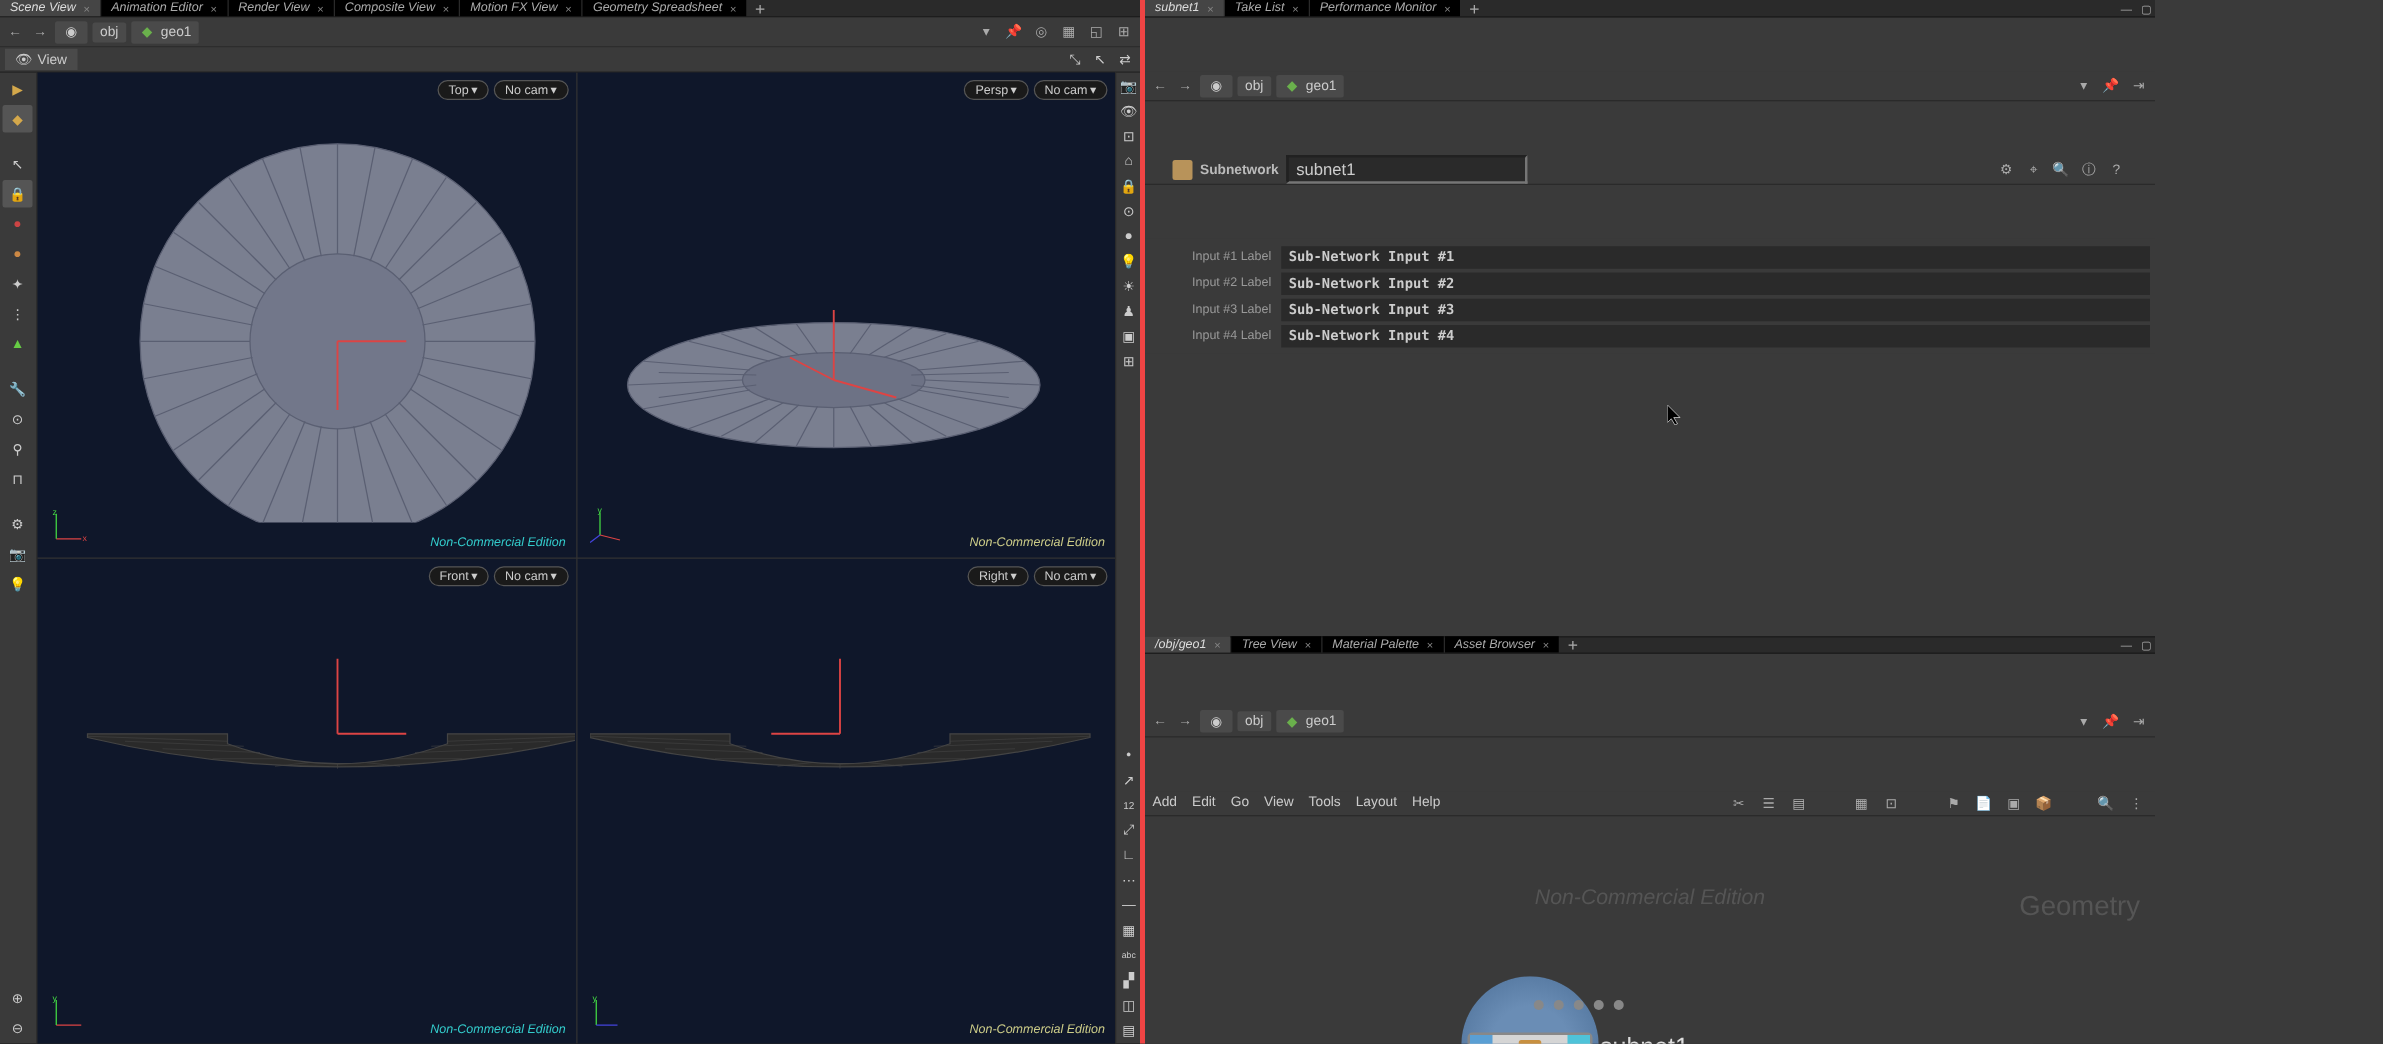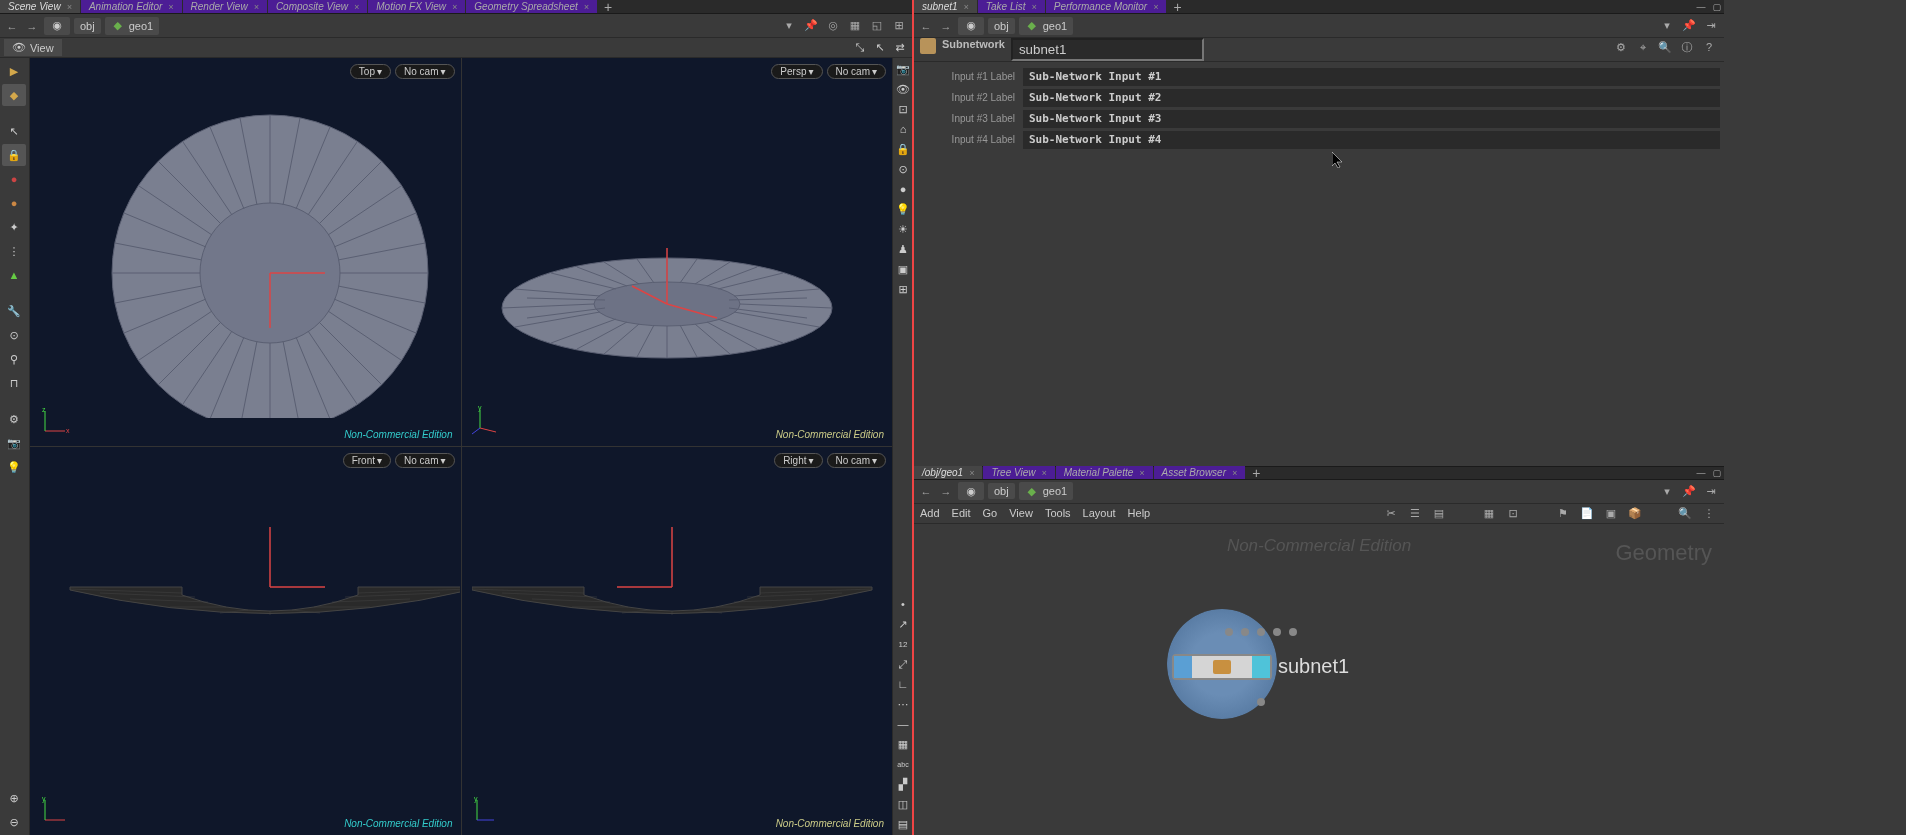--- a/index.html
+++ b/index.html
@@ -1,33 +1,33 @@
 <!DOCTYPE html>
 <html><head>
 <meta charset="utf-8">
 <style>
 * { margin: 0; padding: 0; box-sizing: border-box; font-family: Arial, sans-serif; }
 body { background: #3a3a3a; color: #ccc; font-size: 11px; overflow: hidden; width: 1906px; height: 835px; }
 
 .tab-bar { background: #2a2a2a; height: 14px; display: flex; align-items: center; border-bottom: 1px solid #1a1a1a; }
-.tab { padding: 1px 8px; background: #4c1d95; margin-right: 1px; display: flex; align-items: center; gap: 6px; cursor: pointer; font-size: 10px; color: #aaa; font-style: italic; }
+.tab { padding: 1px 8px; background: #000000; margin-right: 1px; display: flex; align-items: center; gap: 6px; cursor: pointer; font-size: 10px; color: #aaa; font-style: italic; }
 .tab.active { background: #454545; color: #ddd; }
 .tab-close { color: #888; font-size: 9px; cursor: pointer; }
 .tab-add { color: #aaa; padding: 0 6px; cursor: pointer; font-size: 14px; }
 
 .path-bar { background: #3a3a3a; height: 24px; display: flex; align-items: center; padding: 0 4px; gap: 4px; border-bottom: 1px solid #2a2a2a; }
 .nav-btn { width: 16px; height: 16px; display: flex; align-items: center; justify-content: center; color: #aaa; cursor: pointer; }
 .path-seg { padding: 2px 6px; background: #4a4a4a; color: #ccc; cursor: pointer; display: flex; align-items: center; gap: 4px; border-radius: 2px; }
 .path-icon { width: 14px; height: 14px; display: inline-flex; align-items: center; justify-content: center; }
 .path-flex { flex: 1; }
 .path-right-btn { width: 18px; height: 18px; cursor: pointer; display: flex; align-items: center; justify-content: center; color: #aaa; }
 
 .main-layout { display: flex; height: calc(100% - 0px); }
 .left-panel { width: 912px; display: flex; flex-direction: column; background: #3a3a3a; }
-.right-panel { width: 812px; display: flex; flex-direction: column; border-left: 2px solid #ef4444; }
+.right-panel { width: 812px; display: flex; flex-direction: column; border-left: 4px solid #ef4444; gap: 43px; }
 
 .view-header { background: #3a3a3a; height: 20px; display: flex; align-items: center; padding: 0 4px; border-bottom: 1px solid #2a2a2a; }
 .view-btn { padding: 2px 8px; background: #4a4a4a; color: #ccc; display: flex; align-items: center; gap: 4px; cursor: pointer; }
 .view-header-right { margin-left: auto; display: flex; gap: 4px; }
 .vh-icon { width: 16px; height: 16px; cursor: pointer; display: flex; align-items: center; justify-content: center; }
 
 .viewport-container { flex: 1; display: flex; background: #000; position: relative; }
 .left-toolbar { width: 30px; background: #3a3a3a; display: flex; flex-direction: column; gap: 2px; padding: 2px; border-right: 1px solid #2a2a2a; }
 .left-toolbar .tool { width: 24px; height: 22px; display: flex; align-items: center; justify-content: center; cursor: pointer; border-radius: 2px; }
 .left-toolbar .tool.active { background: #555; }
@@ -40,21 +40,21 @@
 .viewport { background: #0f172a; position: relative; overflow: hidden; }
 .vp-dropdowns { position: absolute; top: 6px; right: 6px; display: flex; gap: 4px; z-index: 10; }
 .vp-pill { background: #1a1a1a; border: 1px solid #555; border-radius: 10px; padding: 1px 8px; font-size: 10px; color: #ccc; cursor: pointer; display: flex; align-items: center; gap: 2px; }
 .vp-watermark { position: absolute; bottom: 6px; right: 8px; font-size: 10px; font-style: italic; }
 .vp-watermark.teal { color: #3cc; }
 .vp-watermark.yellow { color: #cc8; }
 .vp-axis { position: absolute; bottom: 10px; left: 10px; width: 30px; height: 30px; }
 
 .disk-svg { position: absolute; }
 
-.param-header { background: #3a3a3a; height: 24px; display: flex; padding: 0 6px; gap: 6px; border-bottom: 1px solid #2a2a2a; }
+.param-header { background: #3a3a3a; height: 24px; display: flex; align-items: center; padding: 0 22px; gap: 6px; border-bottom: 1px solid #2a2a2a; }
 .param-icon { width: 16px; height: 16px; background: #b8935a; border-radius: 2px; }
 .param-type { color: #bbb; font-weight: bold; }
 .param-name { background: #2a2a2a; padding: 2px 6px; color: #ccc; flex: 0 0 auto; min-width: 100px; }
 .param-header-right { margin-left: auto; display: flex; gap: 4px; }
 
 .param-body { background: #3a3a3a; padding: 4px 0; }
 .param-row { display: flex; align-items: center; height: 21px; padding: 0 4px; }
 .param-label { width: 105px; text-align: right; padding-right: 8px; color: #999; font-size: 10px; }
 .param-input { background: #2a2a2a; color: #ccc; border: none; padding: 2px 6px; height: 18px; font-family: monospace; font-size: 11px; }
 .param-input.full { flex: 1; font-weight: bold; }

